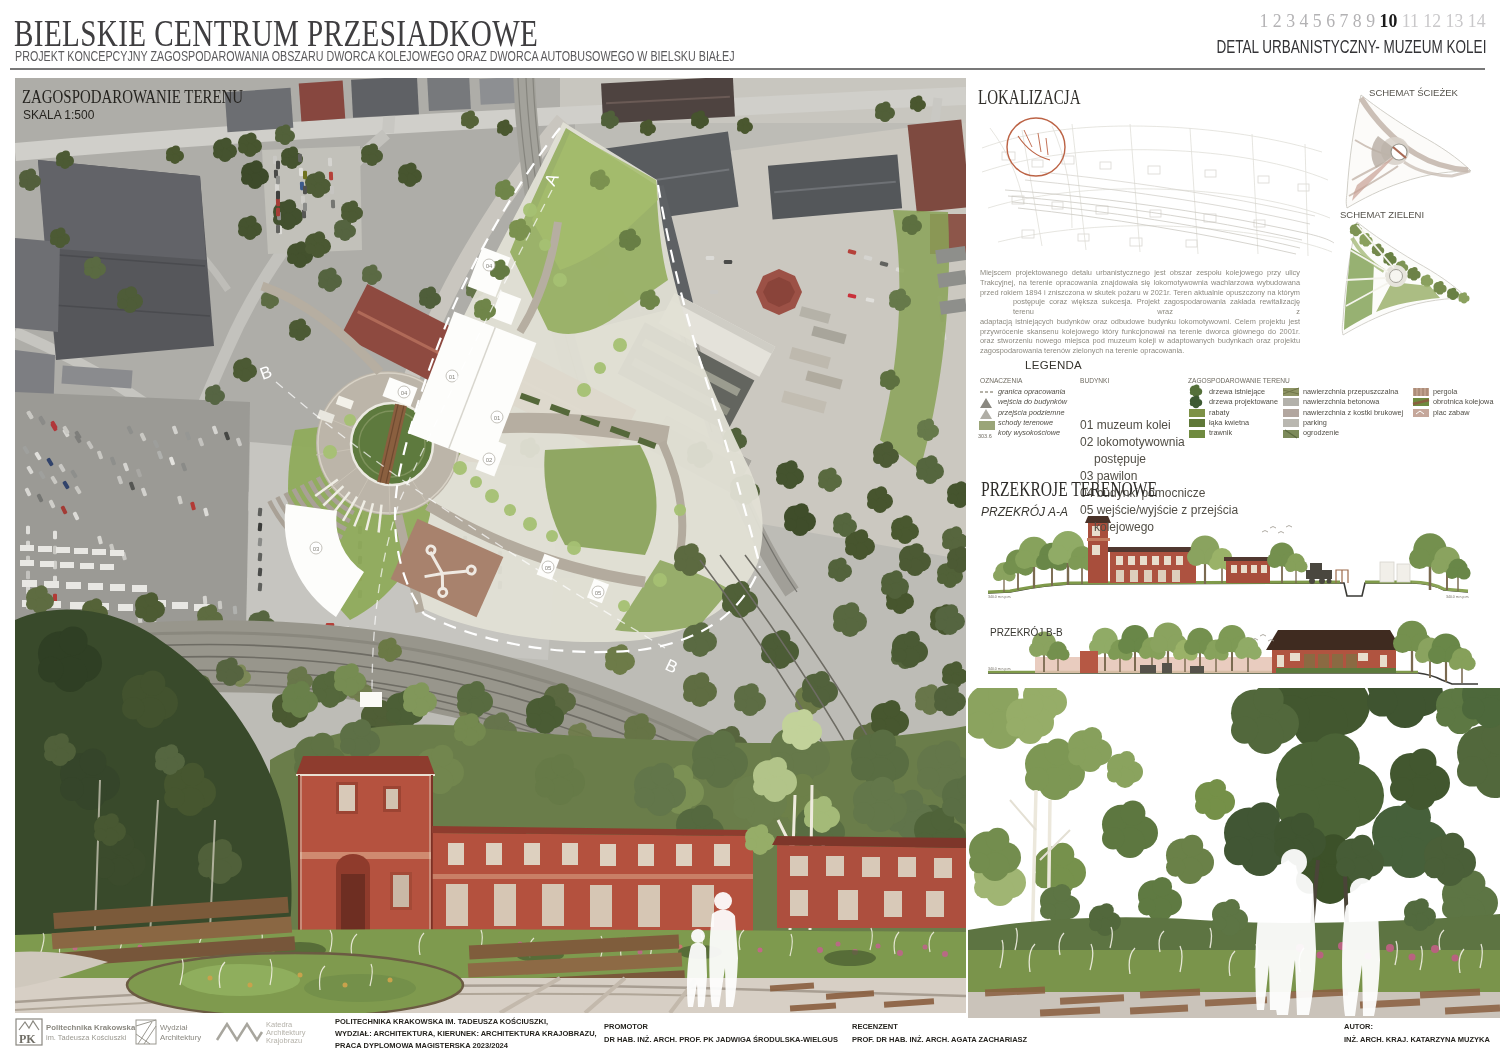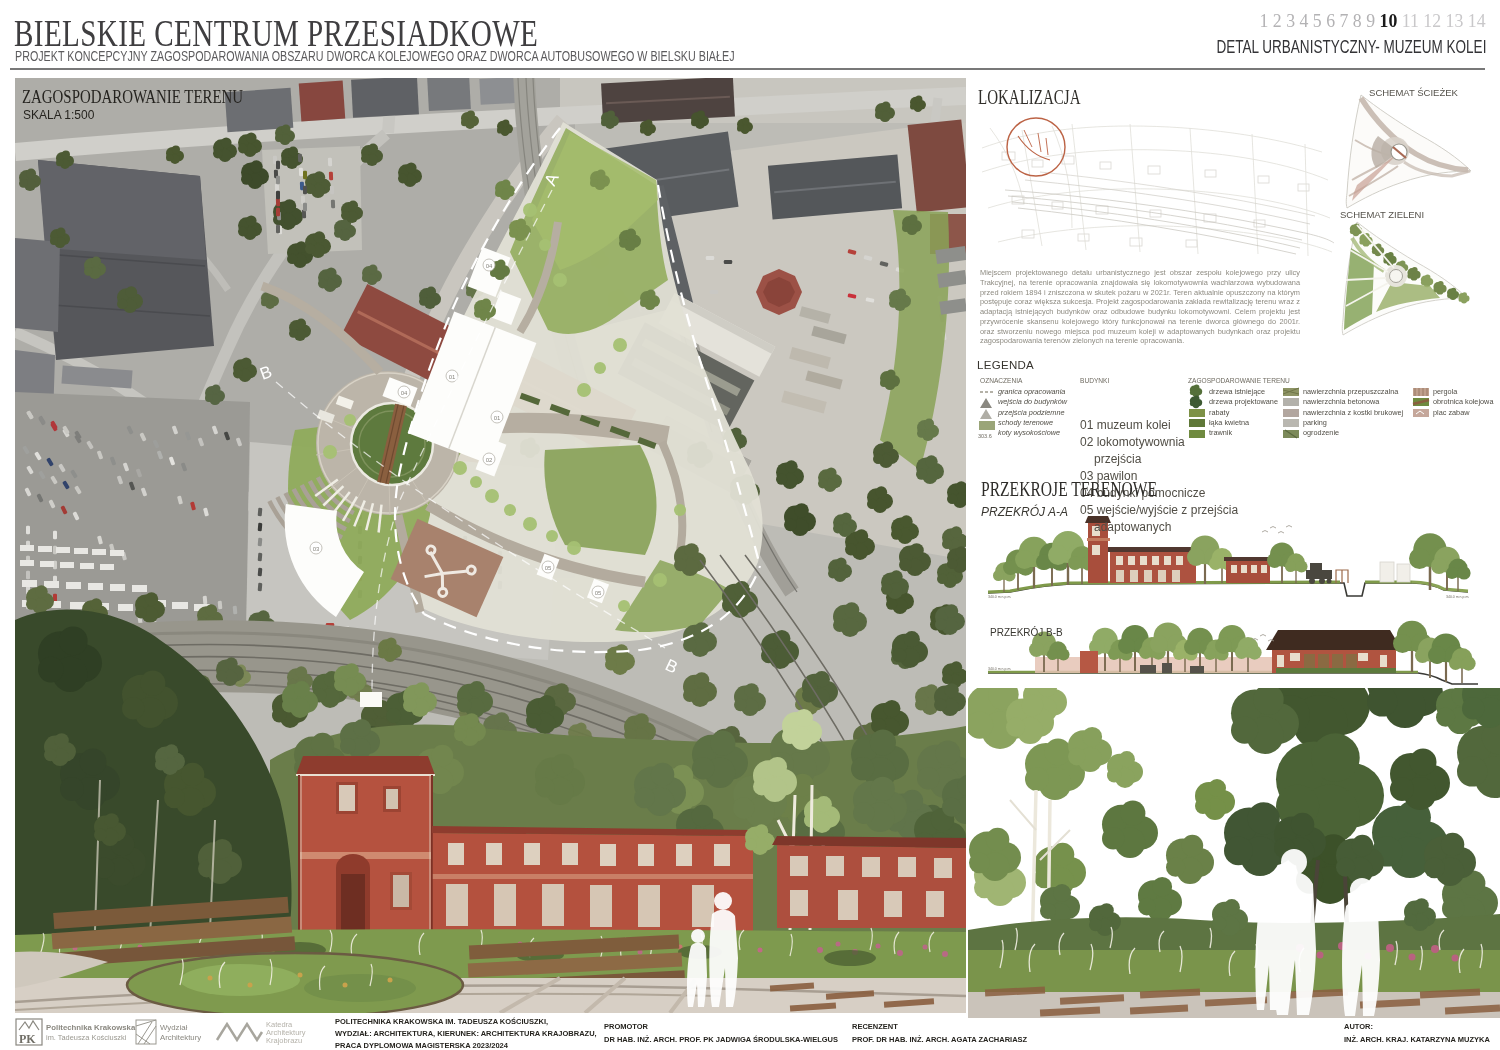--- a/index.html
+++ b/index.html
@@ -1374,38 +1374,38 @@
 <div class="abs ser" style="left:978px;top:86px;font-size:20px;color:#302e2a;transform:scaleX(.75);transform-origin:left top;white-space:nowrap;">LOKALIZACJA</div>
 
 <div class="abs" style="left:1340px;top:87px;width:147px;text-align:center;font-size:9.5px;color:#55524b;">SCHEMAT ŚCIEŻEK</div>
 
 <div class="abs" style="left:1340px;top:209px;width:147px;text-align:left;font-size:9.5px;color:#55524b;">SCHEMAT ZIELENI</div>
 
 <div class="abs rtxt" style="left:980px;top:268px;width:320px;font-size:7.4px;line-height:9.78px;">
 <div style="text-align:justify;text-align-last:justify;">Miejscem projektowanego detalu urbanistycznego jest obszar zespołu kolejowego przy ulicy</div>
 <div style="text-align:justify;text-align-last:justify;">Trakcyjnej, na terenie opracowania znajdowała się lokomotywownia wachlarzowa wybudowana</div>
 <div style="text-align:justify;text-align-last:justify;">przed rokiem 1894 i zniszczona w skutek pożaru w 2021r. Teren aktualnie opuszczony na którym</div>
-<div style="text-align:justify;text-align-last:justify;">postępuje coraz większa sukcesja. Projekt zagospodarowania zakłada rewitalizację terenu wraz z</div>
+<div style="text-align:justify;text-align-last:justify;margin-left:33px;">postępuje coraz większa sukcesja. Projekt zagospodarowania zakłada rewitalizację terenu wraz z</div>
 <div style="text-align:justify;text-align-last:justify;">adaptacją istniejących budynków oraz odbudowe budynku lokomotywowni. Celem projektu jest</div>
 <div style="text-align:justify;text-align-last:justify;">przywrócenie skansenu kolejowego który funkcjonował na terenie dworca głównego do 2001r.</div>
 <div style="text-align:justify;text-align-last:justify;">oraz stworzeniu nowego miejsca pod muzeum koleji w adaptowanych budynkach oraz projektu</div>
 <div>zagospodarowania terenów zielonych na terenie opracowania.</div>
 </div>
 
-<div class="abs" style="left:977px;top:359px;font-size:11.5px;color:#37342e;letter-spacing:0.3px;text-align:center;">LEGENDA</div>
+<div class="abs" style="left:1025px;top:359px;font-size:11.5px;color:#37342e;letter-spacing:0.3px;text-align:center;">LEGENDA</div>
 
 <div class="abs" style="left:980px;top:377px;font-size:6.6px;color:#6e6a60;">OZNACZENIA</div>
 
 <div class="abs" style="left:1080px;top:377px;font-size:6.6px;color:#6e6a60;">BUDYNKI</div>
 
 <div class="abs" style="left:1188px;top:377px;font-size:6.6px;color:#6e6a60;">ZAGOSPODAROWANIE TERENU</div>
 
 <div class="abs" style="left:998px;top:387px;font-size:7.3px;color:#514e46;line-height:10.3px;white-space:nowrap;font-style:italic;">granica opracowania<br>wejścia do budynków<br>przejścia podziemne<br>schody terenowe<br>koty wysokościowe</div>
 
-<div class="abs" style="left:1080px;top:387px;font-size:12px;color:#514e46;line-height:17px;white-space:nowrap;margin-top:30px;">01 muzeum kolei<br>02 lokomotywownia<br><span style="margin-left:14px;">przejścia</span><br>03 pawilon<br>04 budynki pomocnicze<br>05 wejście/wyjście z przejścia<br><span style="margin-left:14px;">adaptowanych</span></div>
+<div class="abs" style="left:1080px;top:387px;font-size:12px;color:#514e46;line-height:17px;white-space:nowrap;margin-top:30px;">01 muzeum kolei<br>02 lokomotywownia<br><span style="margin-left:14px;">postępuje</span><br>03 pawilon<br>04 budynki pomocnicze<br>05 wejście/wyjście z przejścia<br><span style="margin-left:14px;">kolejowego</span></div>
 
 <div class="abs" style="left:1209px;top:387px;font-size:7.3px;color:#514e46;line-height:10.3px;white-space:nowrap;">drzewa istniejące<br>drzewa projektowane<br>rabaty<br>łąka kwietna<br>trawnik</div>
 
 <div class="abs" style="left:1303px;top:387px;font-size:7.3px;color:#514e46;line-height:10.3px;white-space:nowrap;">nawierzchnia przepuszczalna<br>nawierzchnia betonowa<br>nawierzchnia z kostki brukowej<br>parking<br>ogrodzenie</div>
 
 <div class="abs" style="left:1433px;top:387px;font-size:7.3px;color:#514e46;line-height:10.3px;white-space:nowrap;">pergola<br>obrotnica kolejowa<br>plac zabaw</div>
 
 <div class="abs ser" style="left:981px;top:478px;font-size:20px;color:#2e2c29;transform:scaleX(.78);transform-origin:left top;white-space:nowrap;">PRZEKROJE TERENOWE</div>
 
 <div class="abs" style="left:981px;top:505px;font-size:12px;color:#3a3832;font-style:italic;">PRZEKRÓJ A-A</div>

